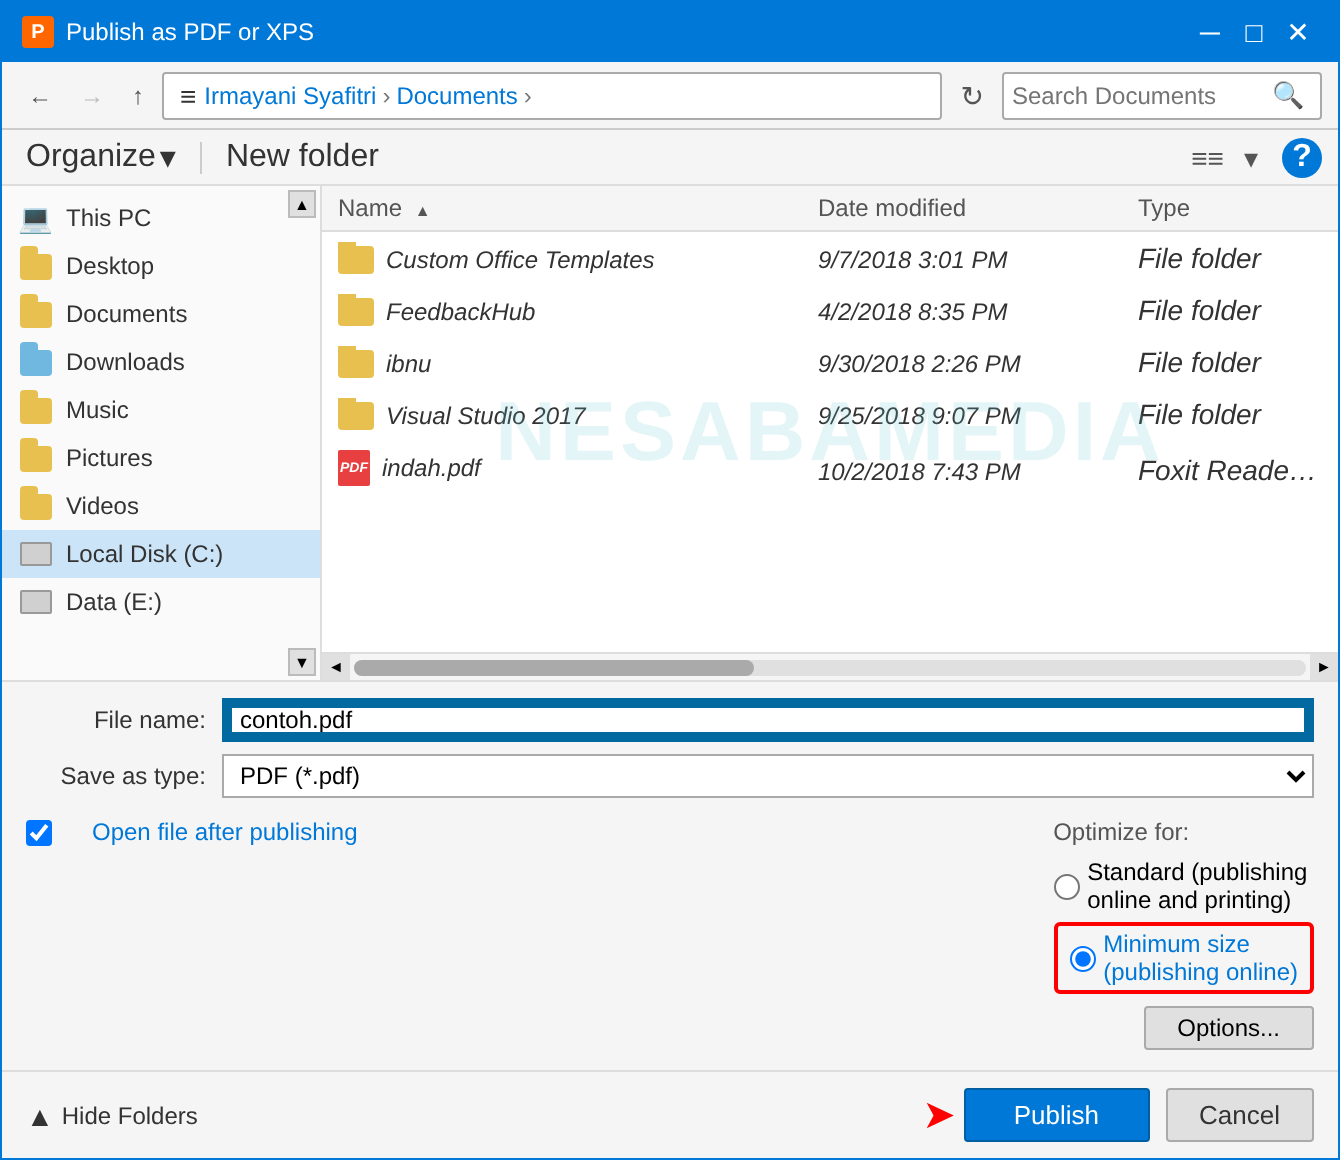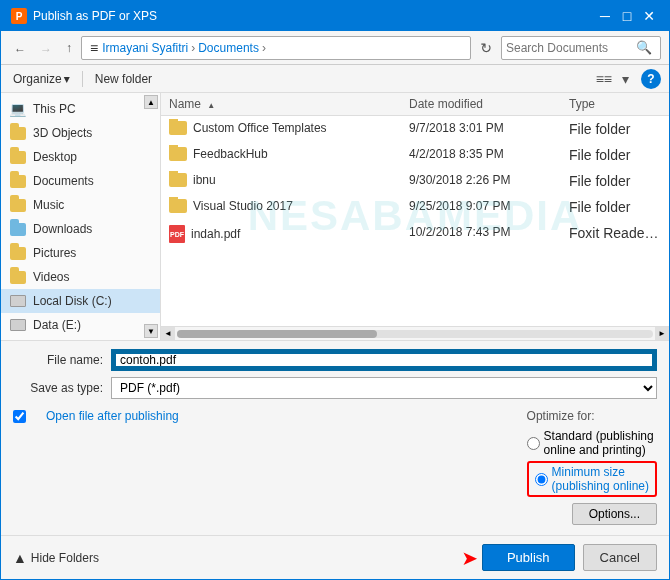--- a/index.html
+++ b/index.html
@@ -107,21 +107,21 @@
       border-bottom: 1px solid #ddd;
       padding: 4px 8px;
       display: flex;
       align-items: center;
       gap: 8px;
       height: 28px;
       flex-shrink: 0;
     }
     .toolbar-btn {
       background: none; border: none; cursor: pointer;
-      font-size: 12px; color: #333; padding: 2px 4px;
+      font-size: 16px; color: #333; padding: 2px 4px;
       display: flex; align-items: center; gap: 2px;
     }
     .toolbar-separator { width: 1px; height: 16px; background: #ccc; }
     .toolbar-spacer { flex: 1; }
     .view-icons { display: flex; gap: 2px; }
     .view-btn {
       background: none; border: 1px solid transparent;
       cursor: pointer; padding: 1px 3px;
       color: #555; font-size: 14px;
     }
@@ -192,24 +192,25 @@
     .sort-arrow { font-size: 8px; margin-left: 3px; }
 
     .file-list {
       flex: 1;
       overflow-y: auto;
       background: white;
       position: relative;
     }
     .file-row {
       display: flex;
-      align-items: flex-start;
+      align-items: flex-end;
       padding: 3px 0;
       cursor: pointer;
       border-bottom: none;
+      font-style: italic;
     }
     .file-col-name {
       width: 240px;
       padding: 2px 8px;
       display: flex;
       align-items: center;
       gap: 6px;
       font-size: 12px;
       color: #333;
       overflow: hidden;
@@ -477,57 +478,49 @@
       <div class="sidebar-scroll-up">▲</div>
 
       <div class="sidebar-item">
         <div class="item-icon">
           <span style="font-size:14px;">💻</span>
         </div>
         <span>This PC</span>
       </div>
       <div class="sidebar-item">
         <div class="item-icon">
-            <div class="folder-icon-yellow" style="width:16px;height:13px;background:#e8c050;border-radius:0 2px 2px 2px;position:relative;">
-              <div style="position:absolute;top:-4px;left:0;width:9px;height:5px;background:#e8c050;border-radius:2px 2px 0 0;"></div>
-            </div>
-          </div>
-        <span>3D Objects</span>
-      </div>
-      <div class="sidebar-item">
-        <div class="item-icon">
             <div style="width:16px;height:13px;background:#e8c050;border-radius:0 2px 2px 2px;position:relative;">
               <div style="position:absolute;top:-4px;left:0;width:9px;height:5px;background:#e8c050;border-radius:2px 2px 0 0;"></div>
             </div>
           </div>
         <span>Desktop</span>
       </div>
       <div class="sidebar-item">
         <div class="item-icon">
             <div style="width:16px;height:13px;background:#e8c050;border-radius:0 2px 2px 2px;position:relative;">
               <div style="position:absolute;top:-4px;left:0;width:9px;height:5px;background:#e8c050;border-radius:2px 2px 0 0;"></div>
             </div>
           </div>
         <span>Documents</span>
       </div>
       <div class="sidebar-item">
         <div class="item-icon">
+            <div style="width:16px;height:13px;background:#70b8e0;border-radius:0 2px 2px 2px;position:relative;">
+              <div style="position:absolute;top:-4px;left:0;width:9px;height:5px;background:#70b8e0;border-radius:2px 2px 0 0;"></div>
+            </div>
+          </div>
+        <span>Downloads</span>
+      </div>
+      <div class="sidebar-item">
+        <div class="item-icon">
             <div style="width:16px;height:13px;background:#e8c050;border-radius:0 2px 2px 2px;position:relative;">
               <div style="position:absolute;top:-4px;left:0;width:9px;height:5px;background:#e8c050;border-radius:2px 2px 0 0;"></div>
             </div>
           </div>
         <span>Music</span>
-      </div>
-      <div class="sidebar-item">
-        <div class="item-icon">
-            <div style="width:16px;height:13px;background:#70b8e0;border-radius:0 2px 2px 2px;position:relative;">
-              <div style="position:absolute;top:-4px;left:0;width:9px;height:5px;background:#70b8e0;border-radius:2px 2px 0 0;"></div>
-            </div>
-          </div>
-        <span>Downloads</span>
       </div>
       <div class="sidebar-item">
         <div class="item-icon">
             <div style="width:16px;height:13px;background:#e8c050;border-radius:0 2px 2px 2px;position:relative;">
               <div style="position:absolute;top:-4px;left:0;width:9px;height:5px;background:#e8c050;border-radius:2px 2px 0 0;"></div>
             </div>
           </div>
         <span>Pictures</span>
       </div>
       <div class="sidebar-item">

